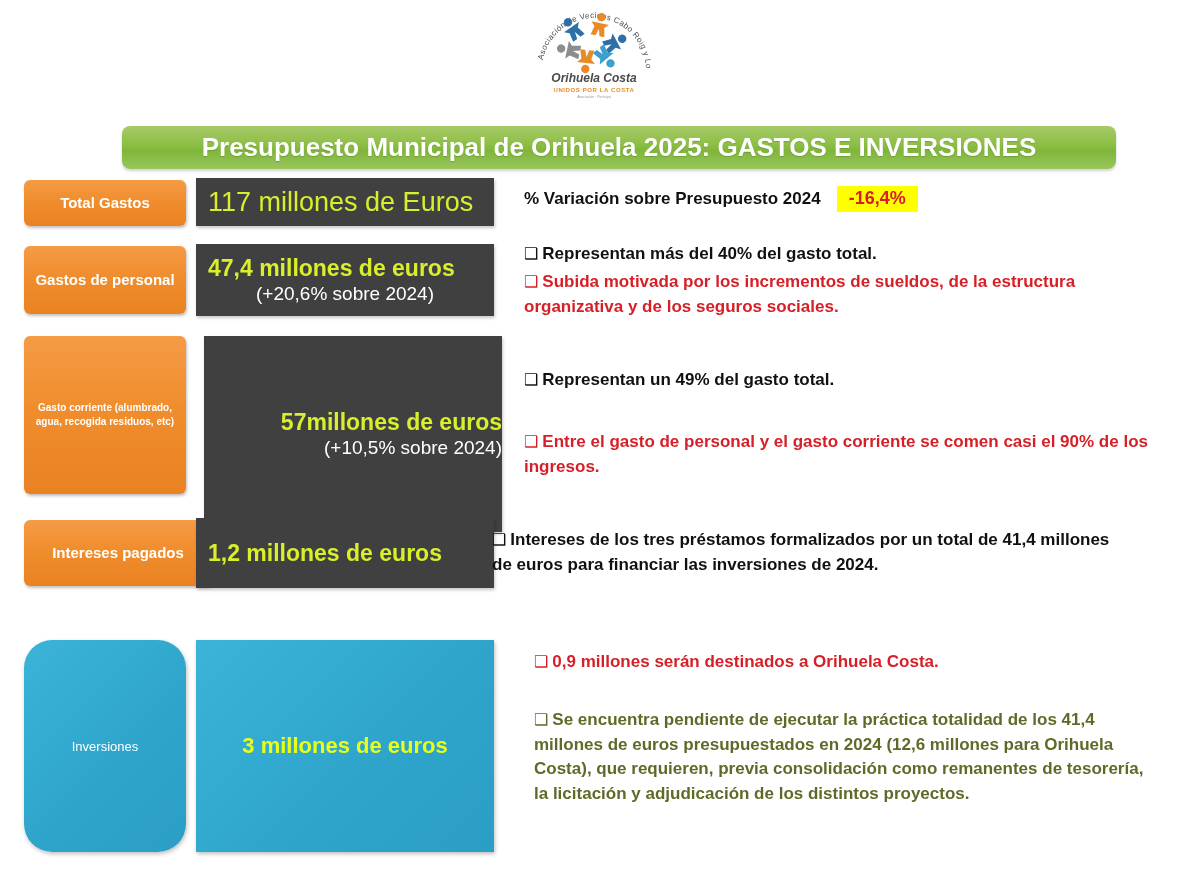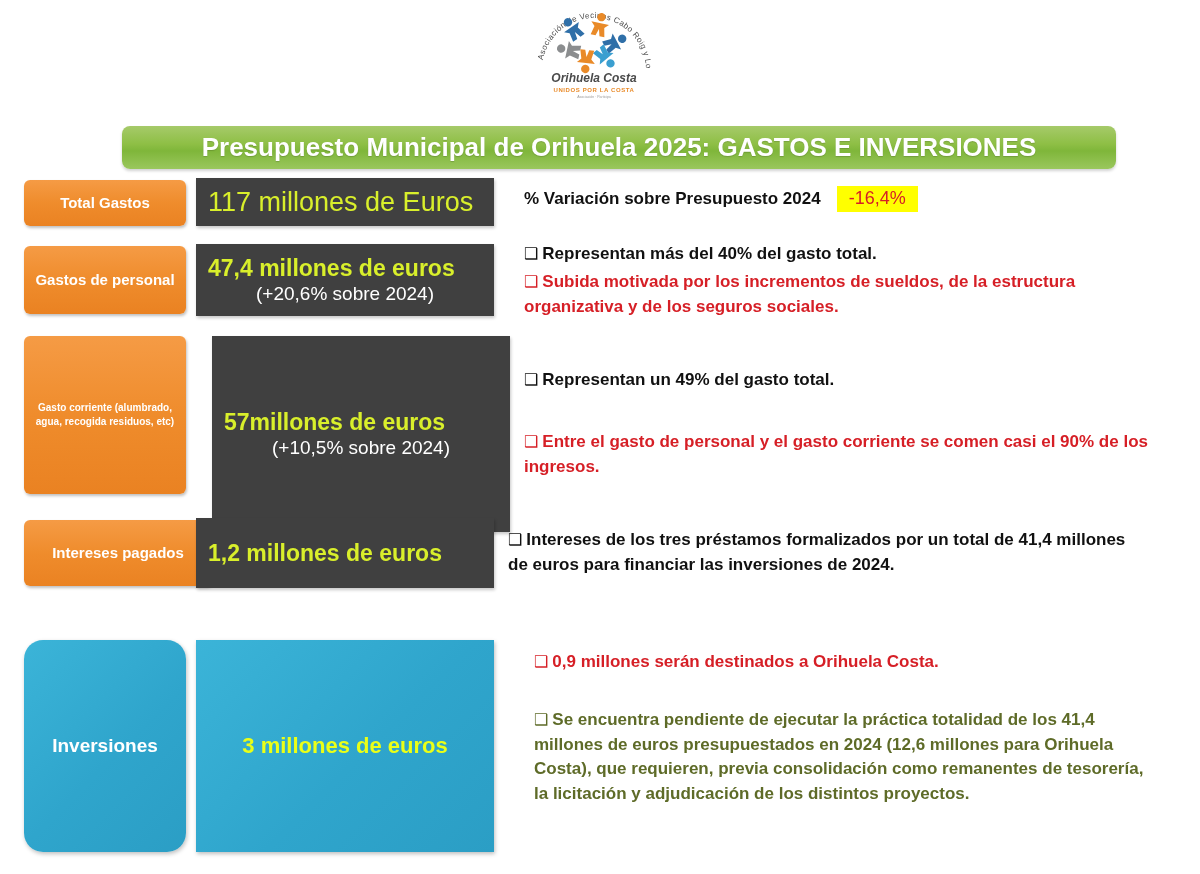--- a/index.html
+++ b/index.html
@@ -95,26 +95,26 @@
   .value-sub {
     color: #ffffff;
     font-weight: normal;
     font-size: 19px;
     line-height: 1.25;
     white-space: nowrap;
     margin-left: 48px;
   }
 
   .teal-label {
-    border-radius: 19px;
+    border-radius: 28px;
     background: linear-gradient(135deg, #3bb4d8 0%, #2fa5cc 55%, #2b9ec5 100%);
     box-shadow: 1px 2px 4px rgba(0,0,0,0.25);
     color: #ffffff;
-    font-weight: bold;
-    font-size: 19px;
+    font-weight: normal;
+    font-size: 13px;
   }
   .teal-value {
     background: linear-gradient(135deg, #3bb4d8 0%, #2fa5cc 55%, #2b9ec5 100%);
     box-shadow: 1px 2px 4px rgba(0,0,0,0.25);
     color: #eaff17;
     font-weight: bold;
     font-size: 22px;
     justify-content: center;
   }
 
@@ -141,21 +141,21 @@
     align-items: center;
     white-space: nowrap;
   }
   .pct-label {
     color: #111111;
     font-weight: bold;
     font-size: 17px;
   }
   .pct-value {
     color: #d61f26;
-    font-weight: normal;
+    font-weight: bold;
     font-size: 18px;
     background: #ffff00;
     padding: 2px 12px 3px 12px;
     margin-left: 16px;
   }
 </style>
 </head>
 <body>
 
 <div class="logo-wrap">
@@ -235,40 +235,40 @@
 <div class="note black" style="left:524px; top:242px; width:640px;">
   <span class="bullet">❑</span><span>Representan más del 40% del gasto total.</span>
 </div>
 <div class="note red" style="left:524px; top:270px; width:620px;">
   <span class="bullet">❑</span><span>Subida motivada por los incrementos de sueldos, de la estructura organizativa y de los seguros sociales.</span>
 </div>
 
 <div class="box label-box" style="left:24px; top:336px; width:162px; height:158px; font-size:10px;">
   <span>Gasto corriente (alumbrado, agua, recogida residuos, etc)</span>
 </div>
-<div class="box value-box" style="left:212px; top:336px; width:298px; height:196px; justify-content:center;">
+<div class="box value-box" style="left:204px; top:336px; width:298px; height:196px; justify-content:center;align-items:flex-end;">
   <span class="value-main">57millones de euros</span>
   <span class="value-sub">(+10,5% sobre 2024)</span>
 </div>
 
 <div class="note black" style="left:524px; top:368px; width:640px;">
   <span class="bullet">❑</span><span>Representan un 49% del gasto total.</span>
 </div>
 <div class="note red" style="left:524px; top:430px; width:650px;">
   <span class="bullet">❑</span><span>Entre el gasto de personal y el gasto corriente se comen casi el 90% de los ingresos.</span>
 </div>
 
 <div class="box label-box" style="left:24px; top:520px; width:188px; height:66px;">
   <span>Intereses pagados</span>
 </div>
 <div class="box value-box" style="left:196px; top:518px; width:298px; height:70px; justify-content:center;">
   <span class="value-main">1,2 millones de euros</span>
 </div>
 
-<div class="note black" style="left:508px; top:528px; width:640px;">
+<div class="note black" style="left:492px; top:528px; width:640px;">
   <span class="bullet">❑</span><span>Intereses de los tres préstamos formalizados por un total de 41,4 millones de euros para financiar las inversiones de 2024.</span>
 </div>
 
 <div class="box teal-label" style="left:24px; top:640px; width:162px; height:212px;">
   <span>Inversiones</span>
 </div>
 <div class="box teal-value" style="left:196px; top:640px; width:298px; height:212px;">
   <span>3 millones de euros</span>
 </div>
 

